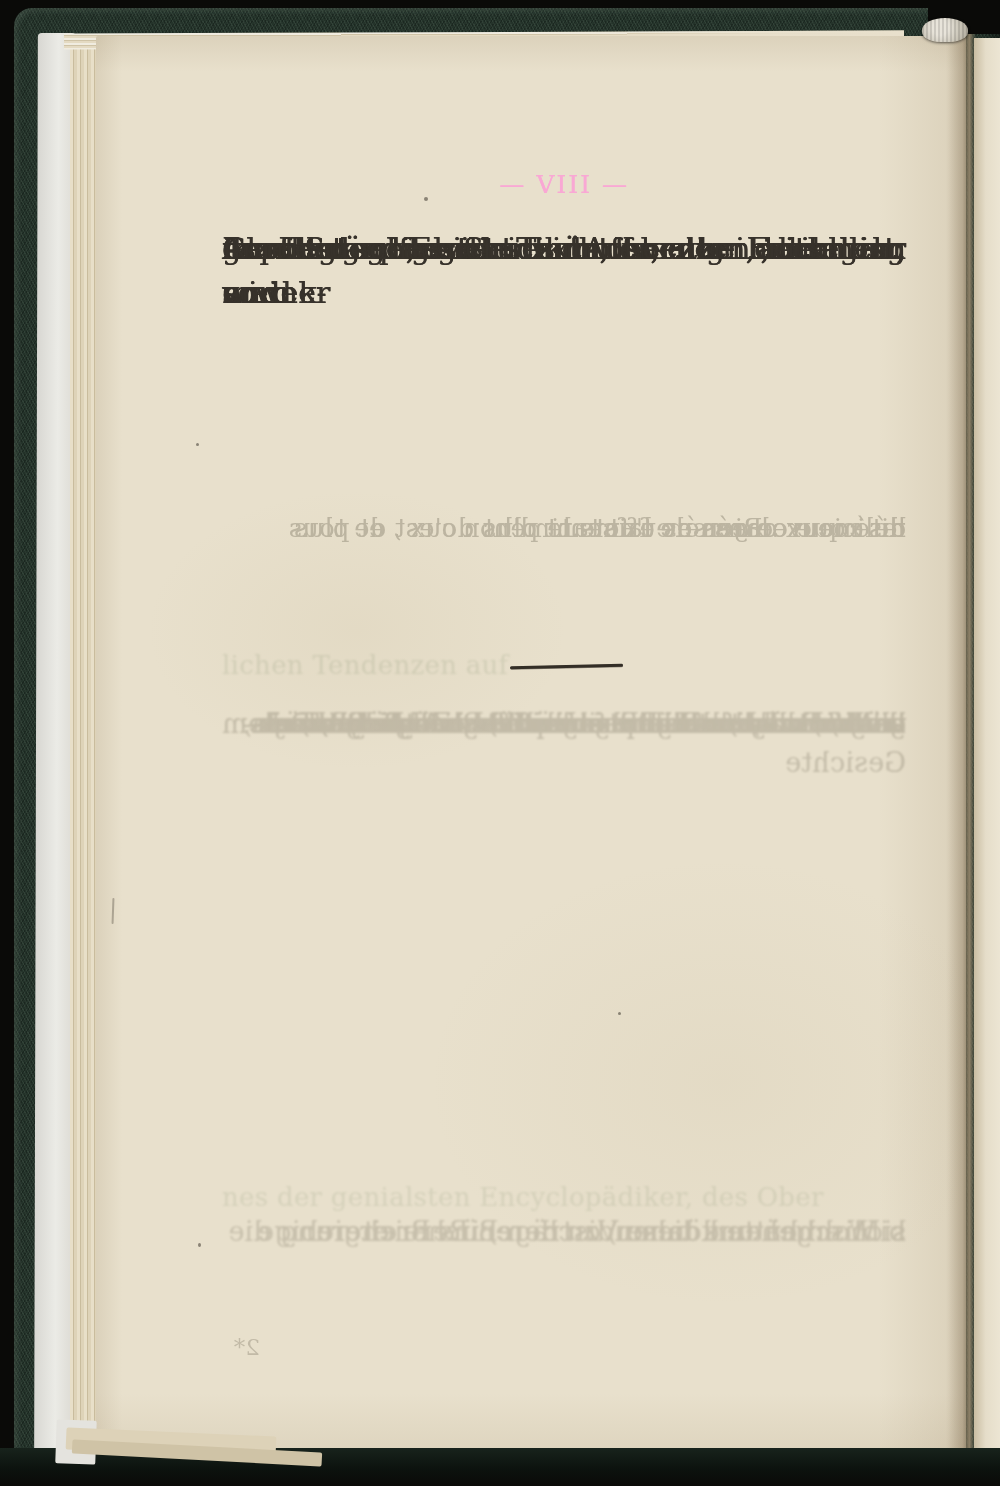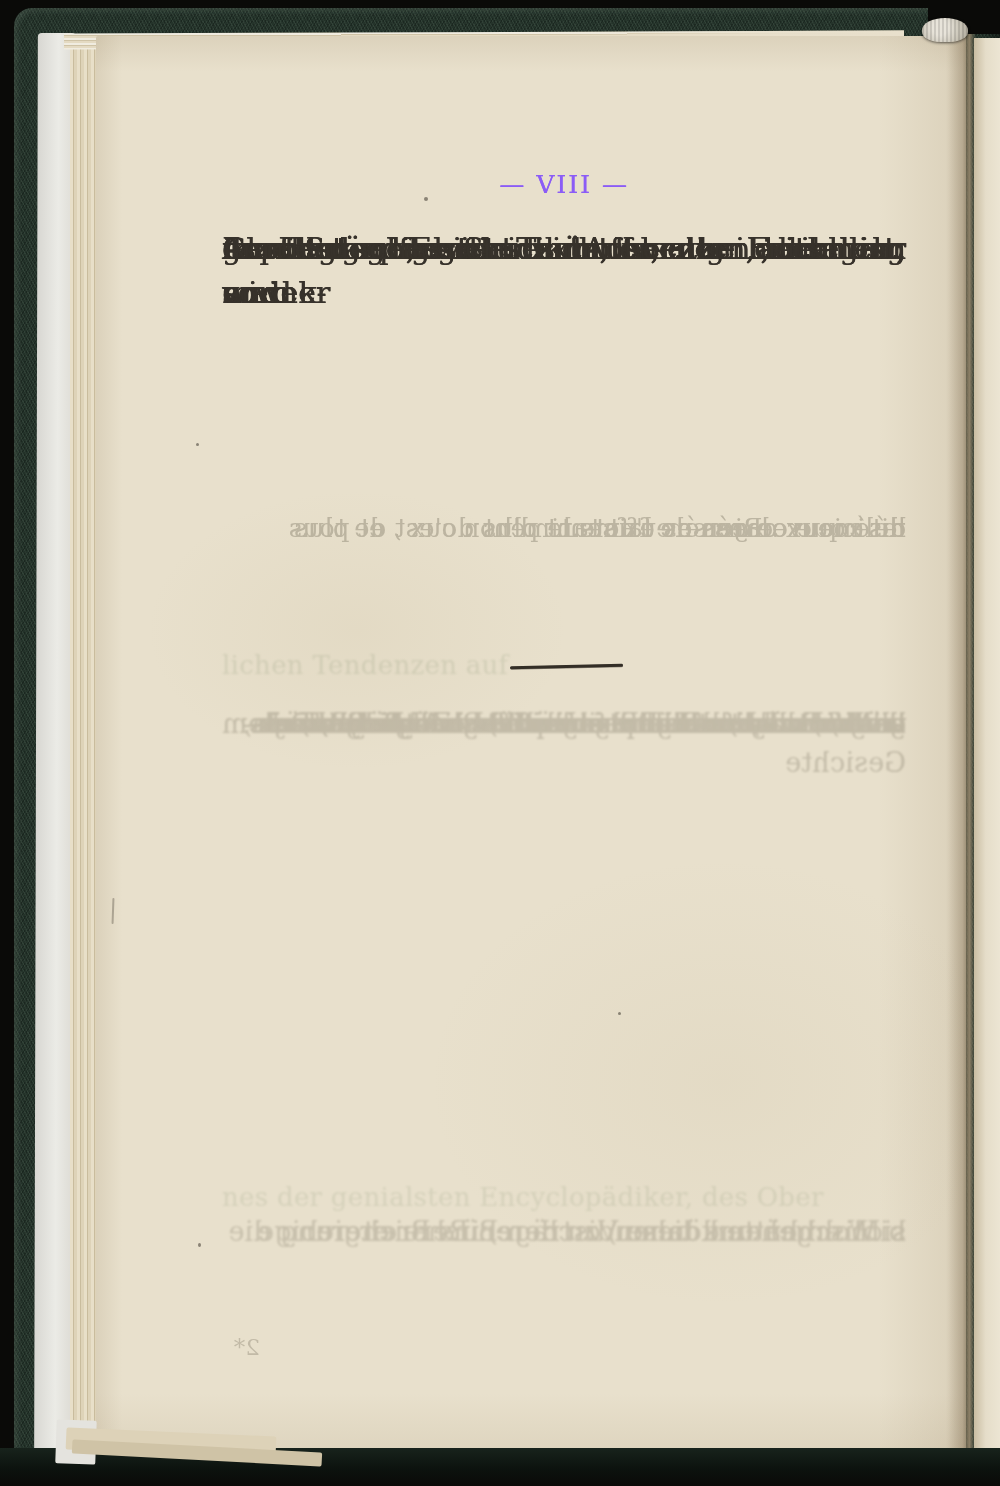--- a/index.html
+++ b/index.html
@@ -55,21 +55,21 @@
     background:linear-gradient(90deg, rgba(120,100,70,0), rgba(120,100,70,.28) 55%, #8c7f66 78%, rgba(150,135,108,.45) 88%, rgba(120,100,70,0));
   }
   .sliver{
     left:974px;top:38px;width:26px;height:1424px;
     background:linear-gradient(90deg,#c9bda2,#e5ddc9 45%,#ece5d3);
   }
 
   
   .page-header{
     left:222px;top:170px;width:684px;text-align:center;
-    font-size:25px;letter-spacing:2px;color:#8b5cf6;
+    font-size:25px;letter-spacing:2px;color:#f9a8d4;
     text-shadow:.4px 0 0 currentColor;
   }
   .main-paragraph{
     left:222px;top:227px;width:684px;
     font-size:30px;line-height:43.5px;color:#37322b;
     text-shadow:.45px 0 0 currentColor;letter-spacing:.2px;
   }
   .line{text-align:justify;text-align-last:justify;white-space:normal;}
   .main-paragraph .line:last-child{text-align-last:left;margin-left:7px;}
   .divider{

